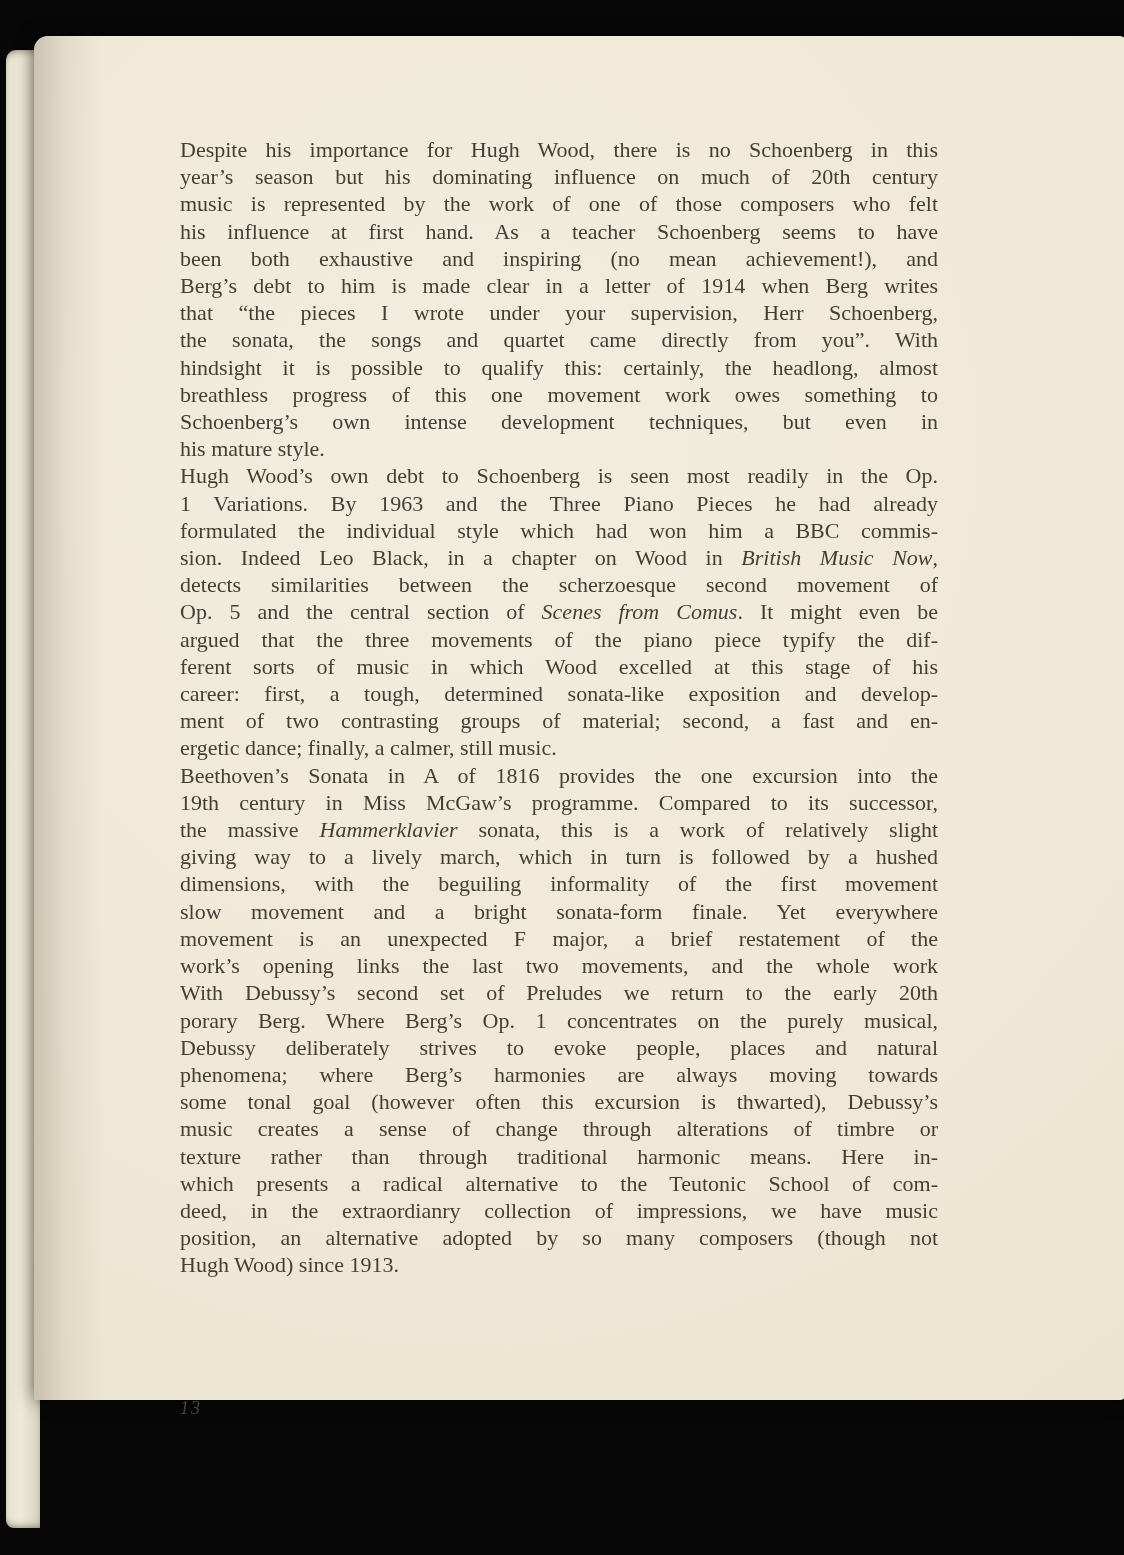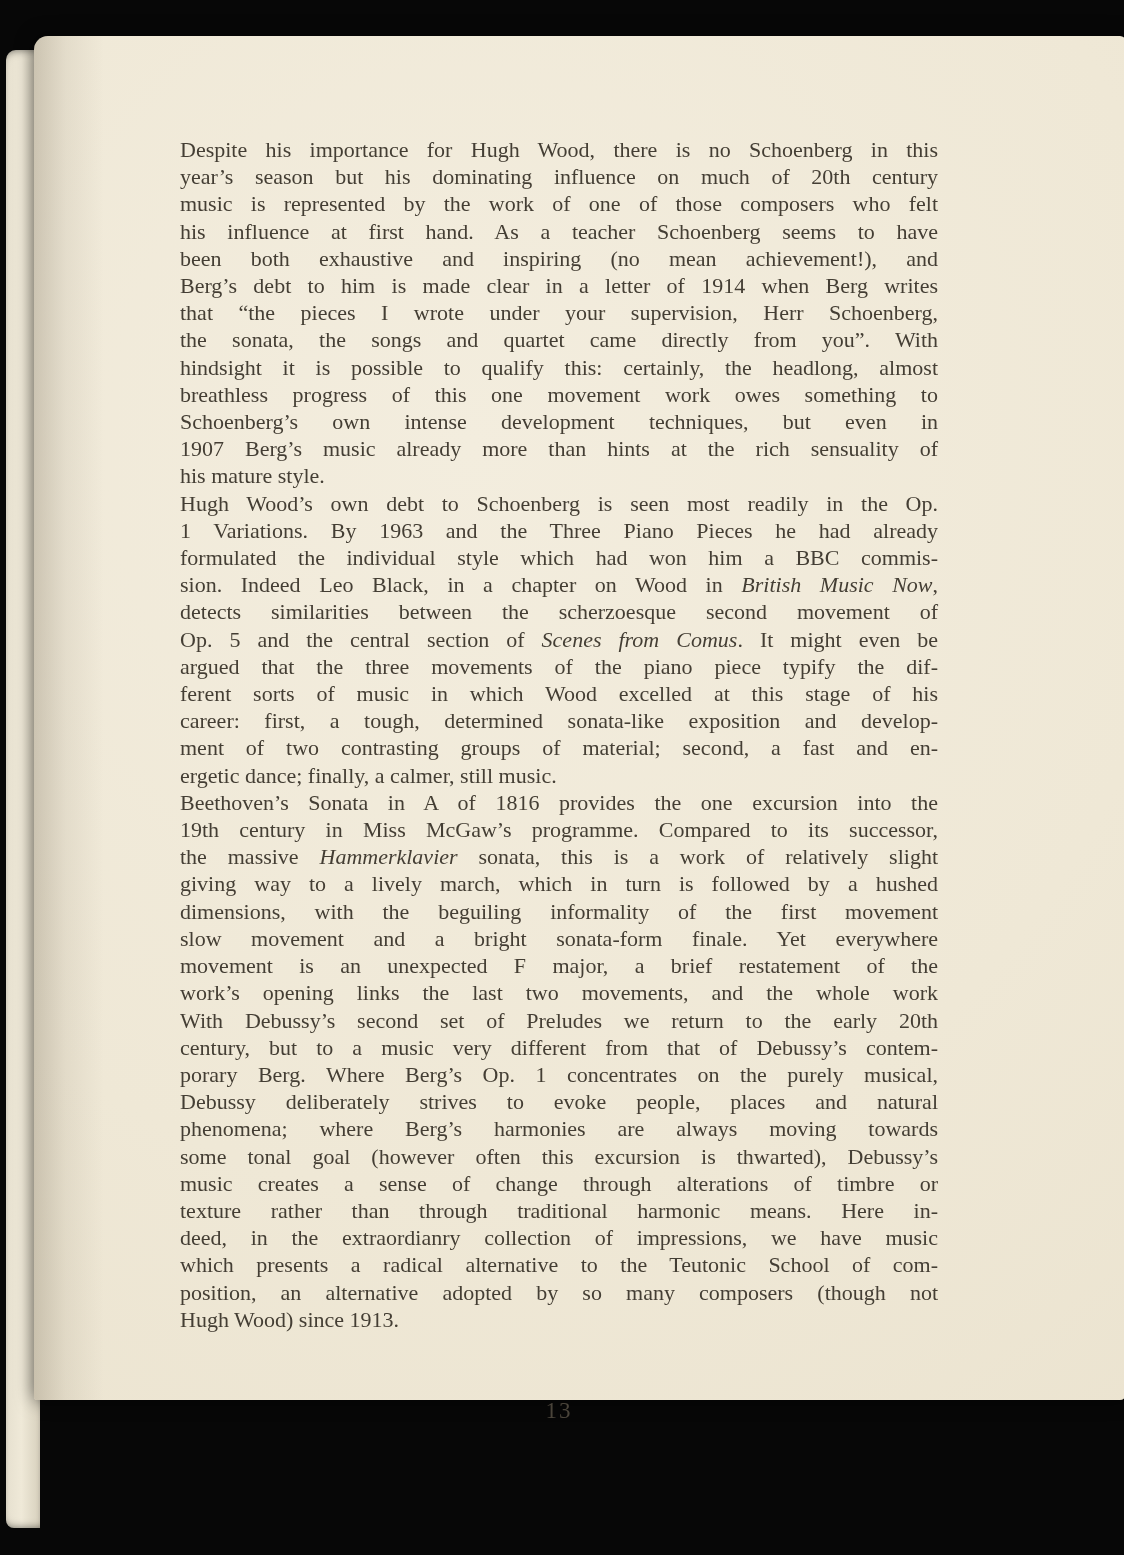--- a/index.html
+++ b/index.html
@@ -64,24 +64,24 @@
   }
   .line.last {
     text-align-last: left;
   }
   .line i { font-style: italic; }
   .page-number {
     position: absolute;
     left: 146px;
     top: 1362px;
     width: 758px;
-    text-align: center;
     color: #4a443a;
-    font-size: 23px;
+    font-size: 18px;
     letter-spacing: 2px;
+    font-style: italic;
   }
 </style>
 </head>
 <body>
 
 <div class="page-edge-strip"></div>
 
 <div class="book-page">
   <div class="gutter-shadow"></div>
   <div class="text-block">
@@ -90,21 +90,20 @@
         <div class="line">year’s season but his dominating influence on much of 20th century</div>
         <div class="line">music is represented by the work of one of those composers who felt</div>
         <div class="line">his influence at first hand. As a teacher Schoenberg seems to have</div>
         <div class="line">been both exhaustive and inspiring (no mean achievement!), and</div>
         <div class="line">Berg’s debt to him is made clear in a letter of 1914 when Berg writes</div>
         <div class="line">that “the pieces I wrote under your supervision, Herr Schoenberg,</div>
         <div class="line">the sonata, the songs and quartet came directly from you”. With</div>
         <div class="line">hindsight it is possible to qualify this: certainly, the headlong, almost</div>
         <div class="line">breathless progress of this one movement work owes something to</div>
         <div class="line">Schoenberg’s own intense development techniques, but even in</div>
-        <div class="line">1907 Berg’s music already more than hints at the rich sensuality of</div>
         <div class="line last">his mature style.</div>
       </div>
       <div class="paragraph">
         <div class="line">Hugh Wood’s own debt to Schoenberg is seen most readily in the Op.</div>
         <div class="line">1 Variations. By 1963 and the Three Piano Pieces he had already</div>
         <div class="line">formulated the individual style which had won him a BBC commis-</div>
         <div class="line">sion. Indeed Leo Black, in a chapter on Wood in <i>British Music Now</i>,</div>
         <div class="line">detects similarities between the scherzoesque second movement of</div>
         <div class="line">Op. 5 and the central section of <i>Scenes from Comus</i>. It might even be</div>
         <div class="line">argued that the three movements of the piano piece typify the dif-</div>
@@ -118,27 +117,26 @@
         <div class="line">19th century in Miss McGaw’s programme. Compared to its successor,</div>
         <div class="line">the massive <i>Hammerklavier</i> sonata, this is a work of relatively slight</div>
         <div class="line">giving way to a lively march, which in turn is followed by a hushed</div>
         <div class="line">dimensions, with the beguiling informality of the first movement</div>
         <div class="line">slow movement and a bright sonata-form finale. Yet everywhere</div>
         <div class="line">movement is an unexpected F major, a brief restatement of the</div>
         <div class="line">work’s opening links the last two movements, and the whole work</div>
       </div>
       <div class="paragraph">
         <div class="line">With Debussy’s second set of Preludes we return to the early 20th</div>
-        <div class="line">century, but to a music very different from that of Debussy’s contem-</div>
         <div class="line">porary Berg. Where Berg’s Op. 1 concentrates on the purely musical,</div>
         <div class="line">Debussy deliberately strives to evoke people, places and natural</div>
         <div class="line">phenomena; where Berg’s harmonies are always moving towards</div>
         <div class="line">some tonal goal (however often this excursion is thwarted), Debussy’s</div>
         <div class="line">music creates a sense of change through alterations of timbre or</div>
         <div class="line">texture rather than through traditional harmonic means. Here in-</div>
+        <div class="line">which presents a radical alternative to the Teutonic School of com-</div>
         <div class="line">deed, in the extraordianry collection of impressions, we have music</div>
-        <div class="line">which presents a radical alternative to the Teutonic School of com-</div>
         <div class="line">position, an alternative adopted by so many composers (though not</div>
         <div class="line last">Hugh Wood) since 1913.</div>
       </div>
     </div>
   <div class="page-number">13</div>
 </div>
 
 </body></html>

